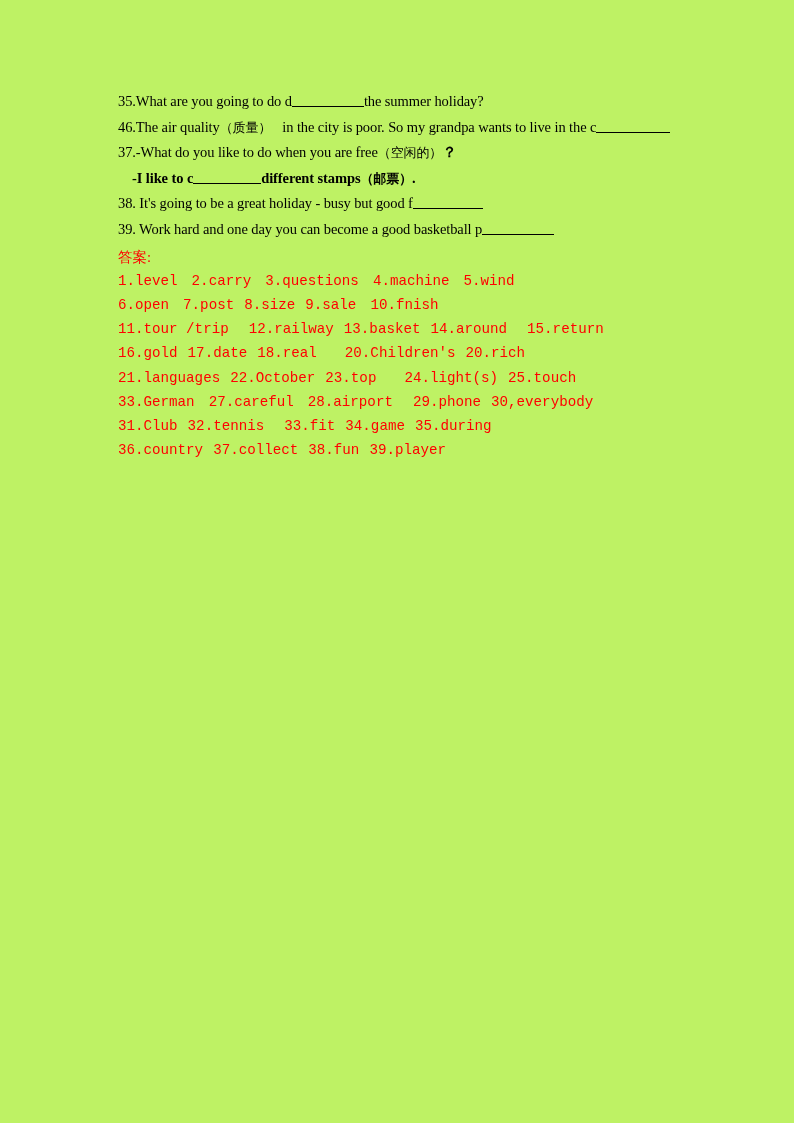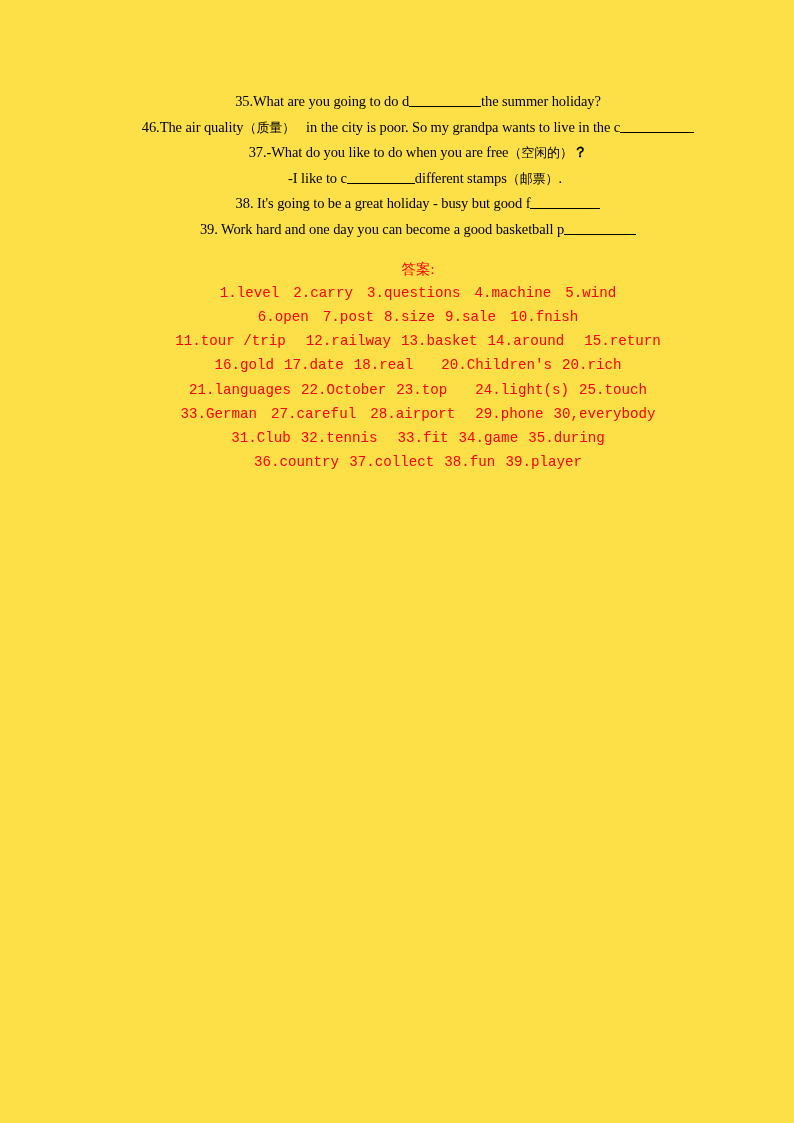--- a/index.html
+++ b/index.html
@@ -15,40 +15,40 @@
     font-family: "Liberation Serif", "DejaVu Serif", serif;
     color: #000000;
     overflow: hidden;
   }
   .page {
     position: absolute;
     left: 0;
     top: 0;
     width: 794px;
     height: 1123px;
-    background: #fde047;
-    text-align: center;
+    background: #bef264;
   }
   .content {
     position: absolute;
     left: 118px;
     top: 89px;
     width: 600px;
   }
 
   
   .q-line {
     font-size: 14.5px;
     line-height: 25.6px;
     color: #000000;
     white-space: nowrap;
     letter-spacing: -0.1px;
   }
   .q-line.indent {
     padding-left: 14px;
+    font-weight: bold;
   }
   .blank {
     display: inline-block;
     border-bottom: 1.3px solid #000000;
     vertical-align: baseline;
     height: 0.92em;
     margin-bottom: -1px;
   }
   .blank.w1 { width: 72px; }
   .blank.w2 { width: 74px; }
@@ -59,21 +59,21 @@
     font-family: "DejaVu Sans", "Liberation Sans", sans-serif;
     font-size: 13px;
   }
   .qmark-bold {
     font-weight: bold;
   }
   .gap-sm { display: inline-block; width: 11px; }
 
   
   .answers {
-    margin-top: 14px;
+    margin-top: 2px;
   }
   .ans-heading {
     color: #FF0000;
     font-size: 14.5px;
     line-height: 24.2px;
     font-family: "DejaVu Sans", "Liberation Sans", sans-serif;
   }
   .ans-heading .colon {
     font-family: "Liberation Serif", "DejaVu Serif", serif;
   }

